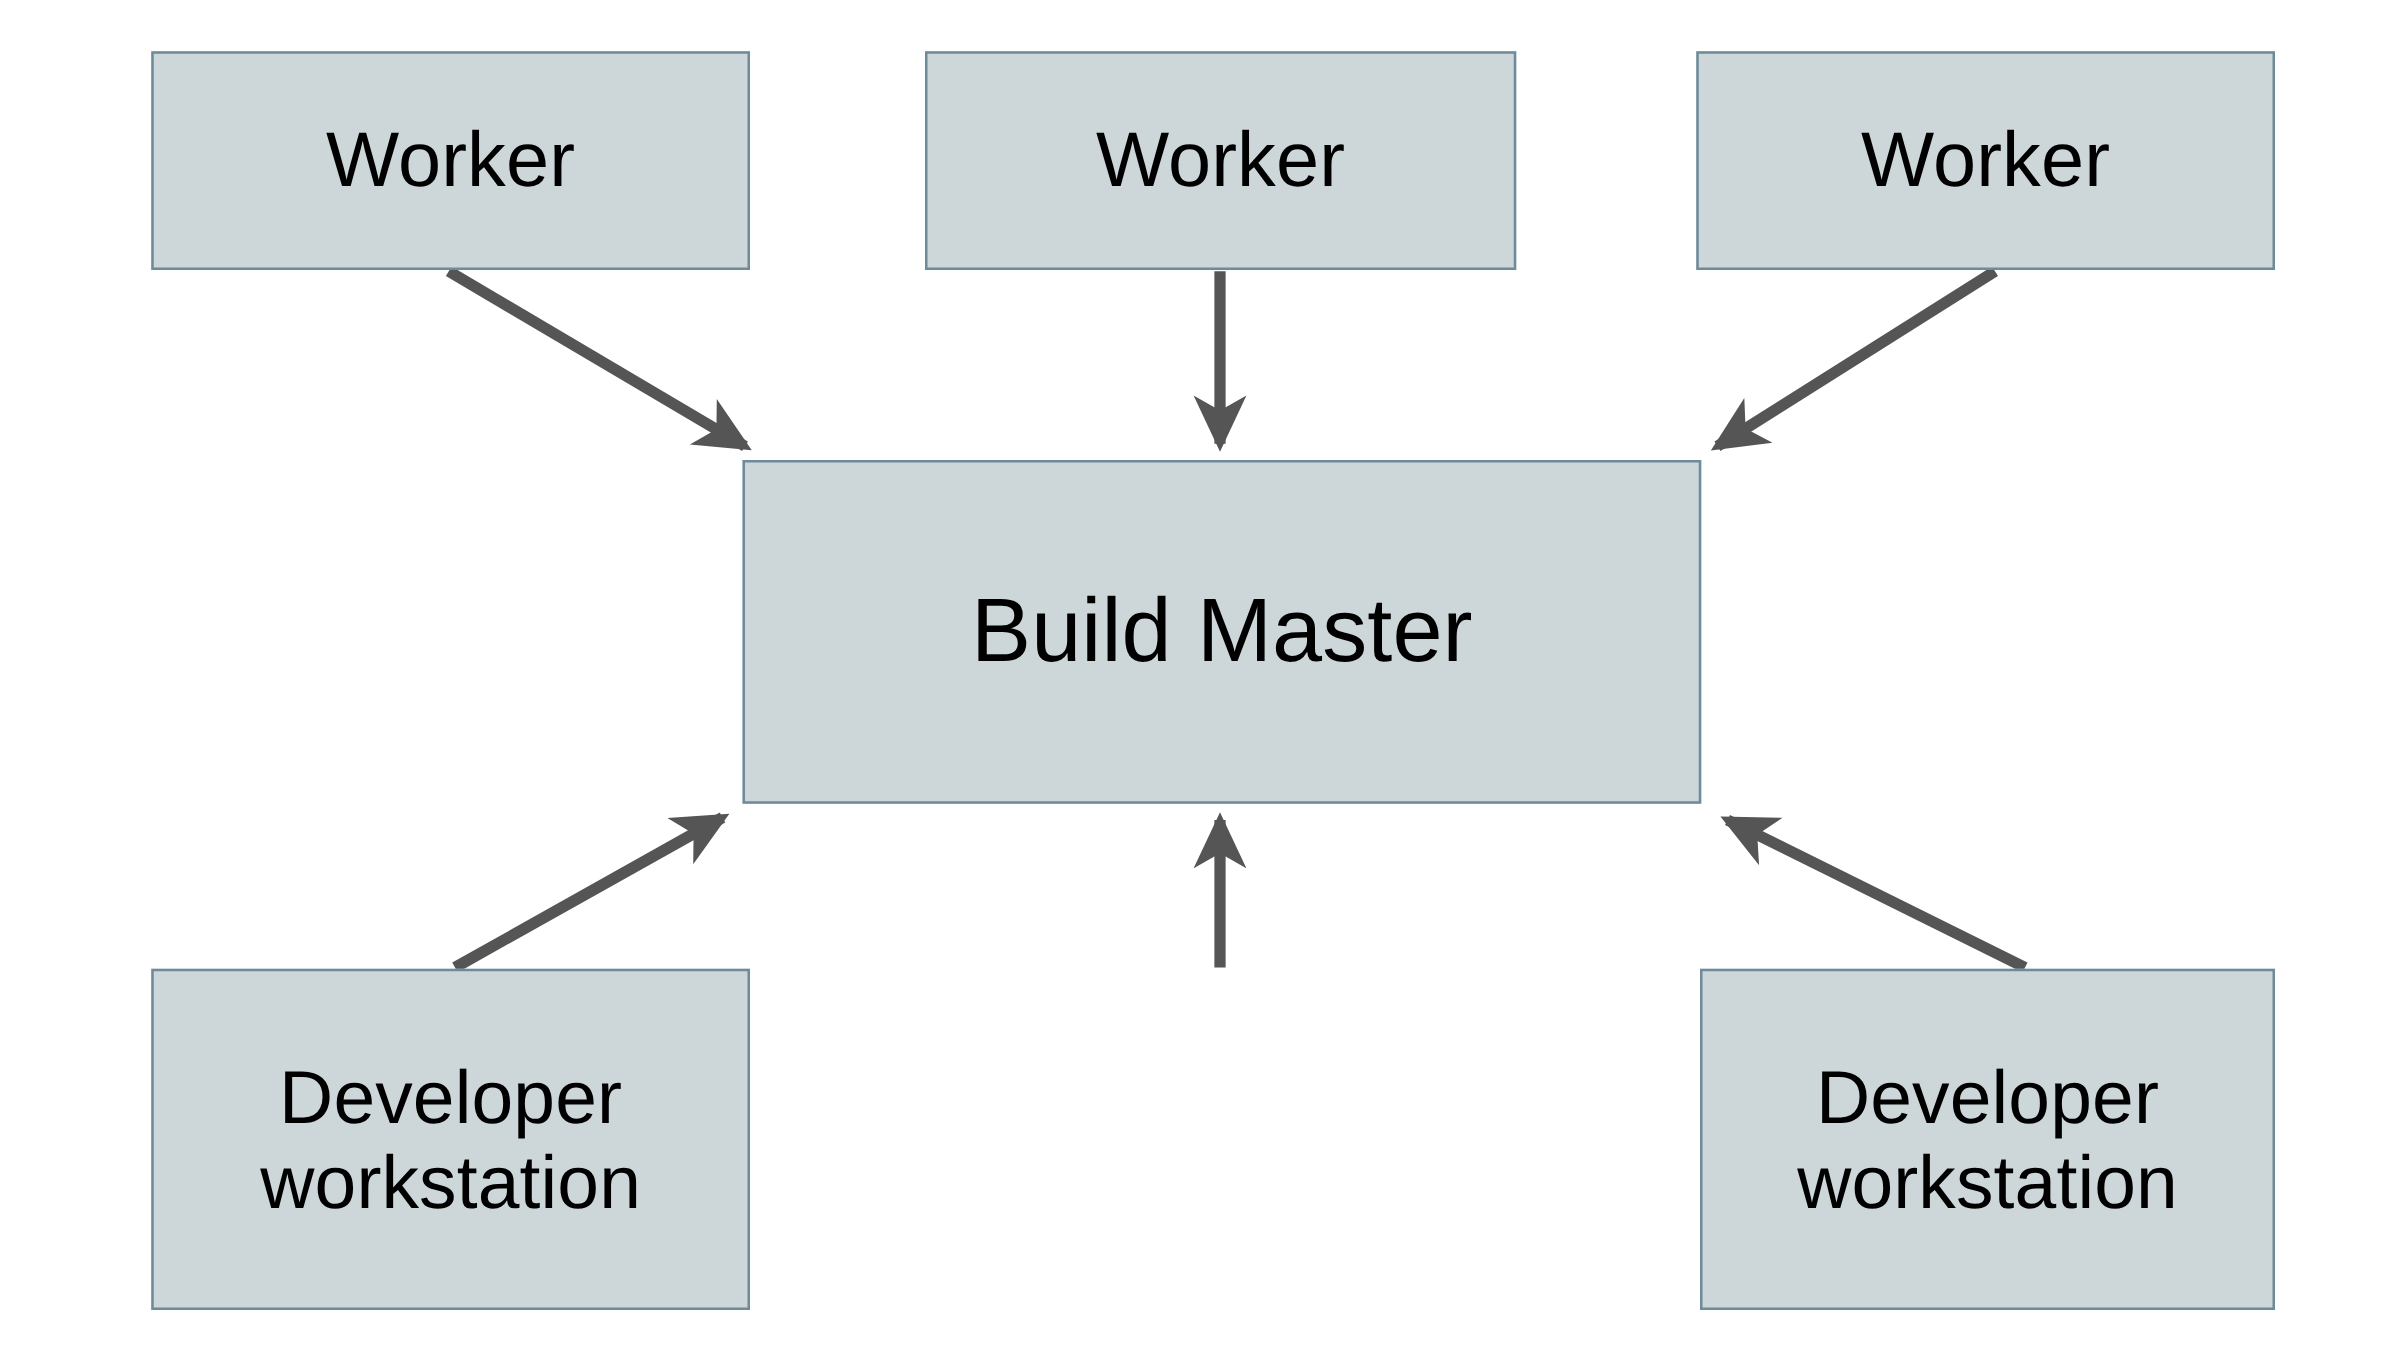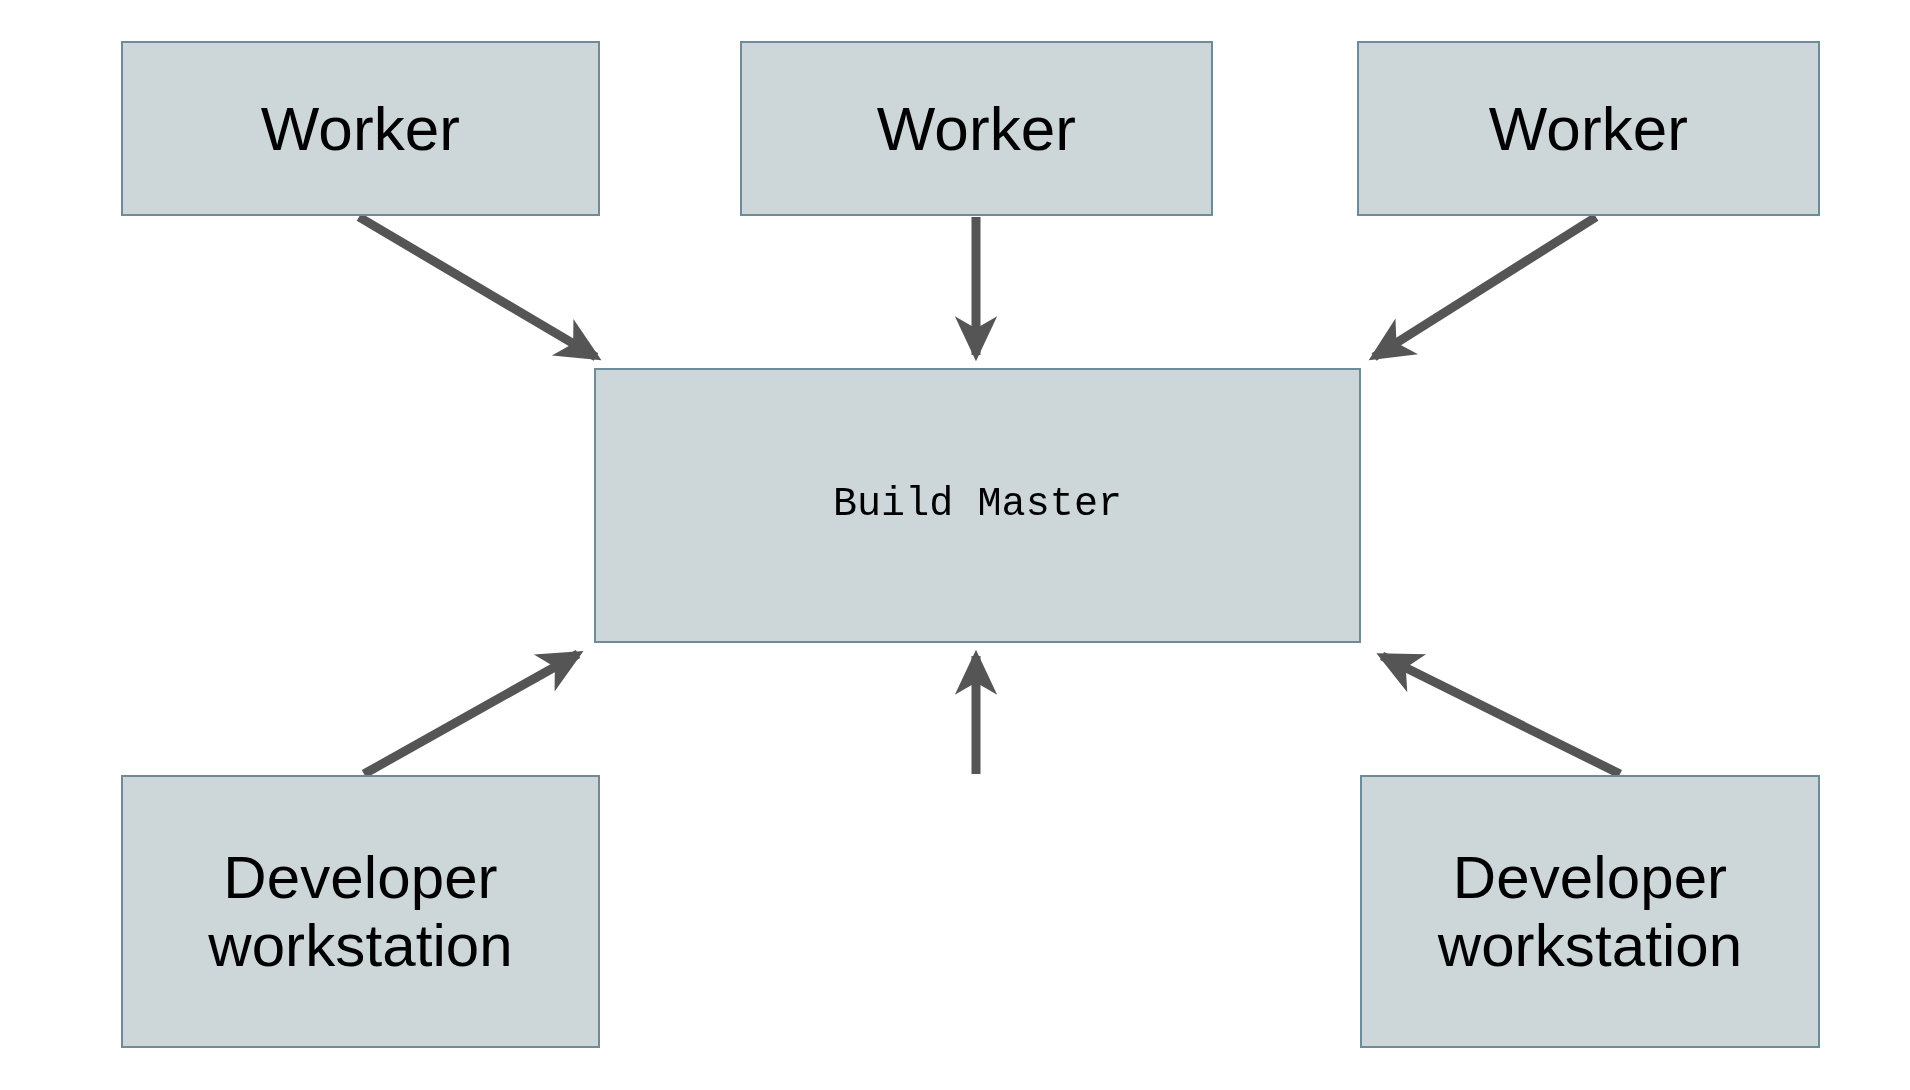--- a/index.html
+++ b/index.html
@@ -43,21 +43,21 @@
   .node-label {
     display: block;
     width: 100%;
     white-space: pre-line;
   }
   
   #node-worker-left   { left:121px; top:41px;  width:479px; height:175px; font-size:62px; }
   #node-worker-mid    { left:740px; top:41px;  width:473px; height:175px; font-size:62px; }
   #node-worker-right  { left:1357px;top:41px;  width:463px; height:175px; font-size:62px; }
   
-  #node-build-master  { left:594px; top:368px; width:767px; height:275px; font-size:40px;font-family:Liberation Mono, monospace; }
+  #node-build-master  { left:594px; top:368px; width:767px; height:275px; font-size:72px; }
   
   #node-dev-left      { left:121px; top:775px; width:479px; height:273px; font-size:60px; }
   #node-ci-server     { left:738px; top:775px; width:475px; height:272px; font-size:60px; }
   #node-dev-right     { left:1360px;top:775px; width:460px; height:273px; font-size:60px; }
 </style>
 </head>
 <body>
 
 <div id="canvas">
 

